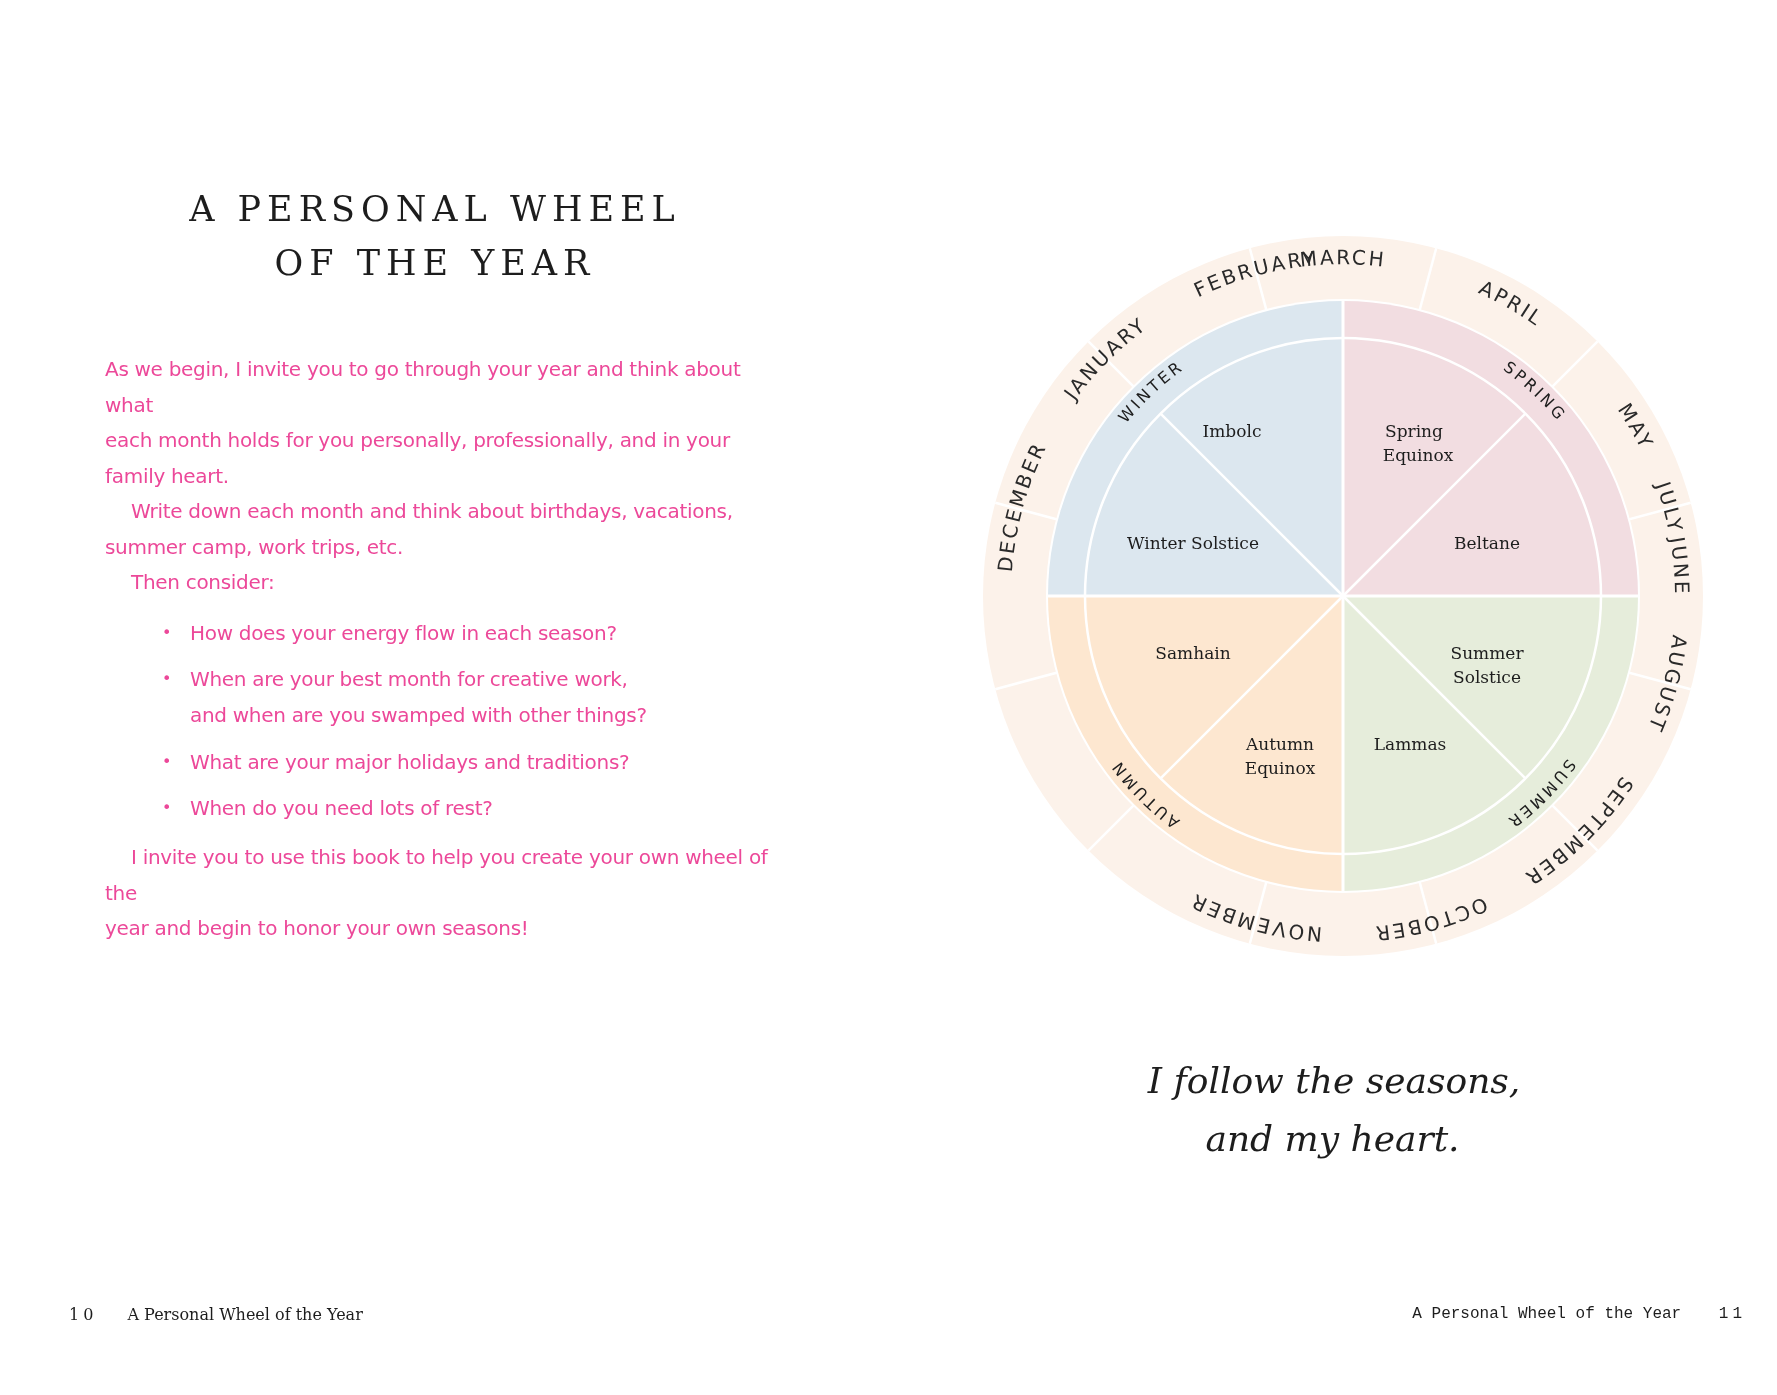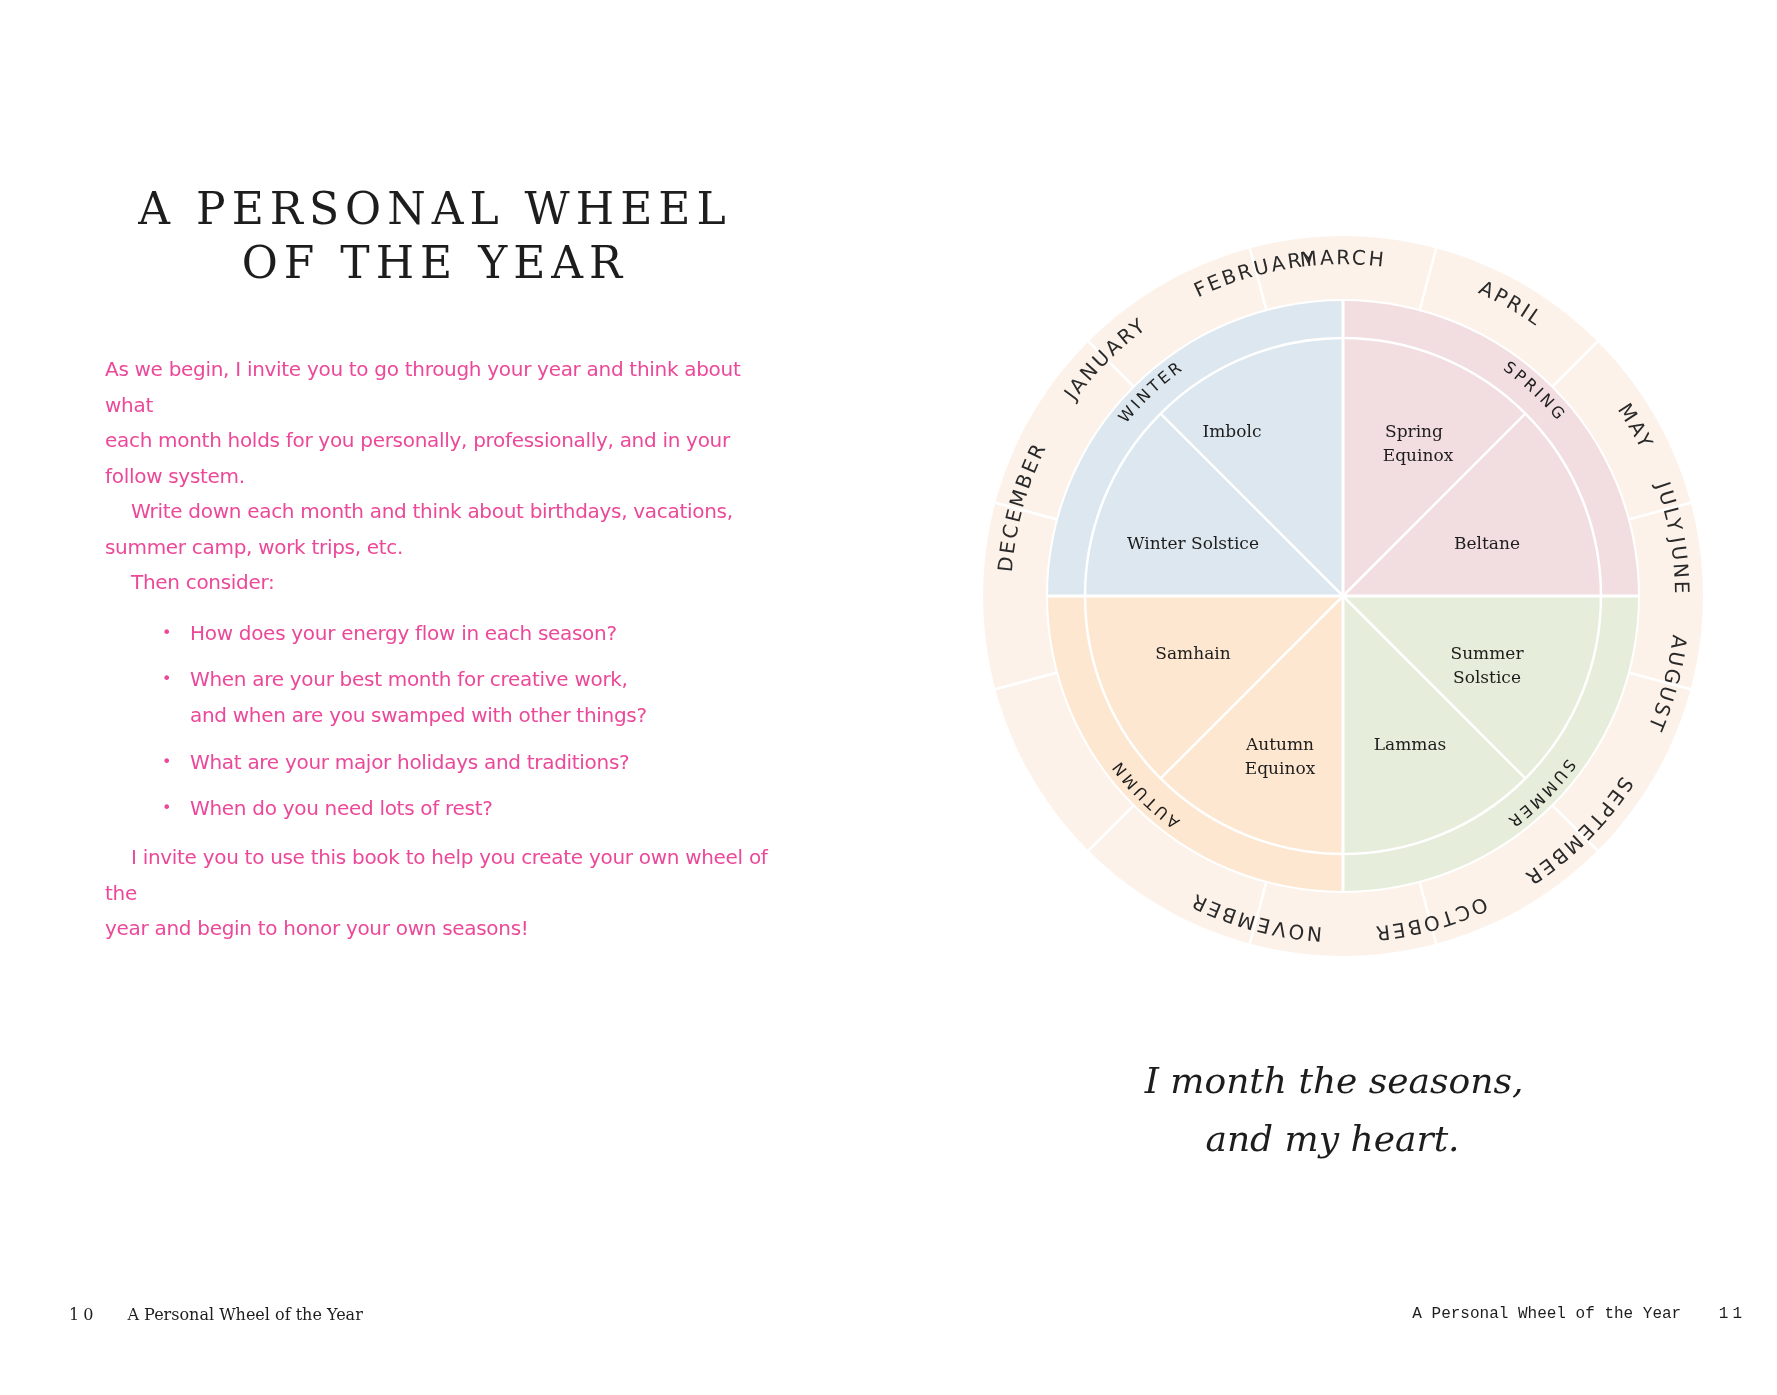--- a/index.html
+++ b/index.html
@@ -2,21 +2,21 @@
 <html><head>
   <meta charset="utf-8">
   <style>
     html, body { margin: 0; padding: 0; background: #ffffff; }
     body { width: 1777px; height: 1395px; position: relative; overflow: hidden; color: #1d1d1d; }
     .page { position: absolute; top: 0; height: 1395px; }
     .page-left { left: 0; width: 888px; }
     .page-right { left: 888px; width: 889px; }
 
     .title { position: absolute; left: 0; width: 870px; top: 182px; text-align: center;
-      font-family: "DejaVu Serif", serif; font-weight: normal; font-size: 44px; letter-spacing: 6px; line-height: 54px; margin: 0; }
+      font-family: "DejaVu Serif", serif; font-weight: normal; font-size: 35px; letter-spacing: 6px; line-height: 54px; margin: 0; }
     .body-text { position: absolute; left: 105px; top: 352px; width: 680px;
       font-family: "DejaVu Sans", sans-serif; font-size: 20px; line-height: 35.5px; color: #ec4899; letter-spacing: -0.3px; }
     .body-text p { margin: 0; }
     .indent { text-indent: 26px; }
     .bullets { list-style: none; margin: 14px 0 14px 0; padding: 0; }
     .bullets li { position: relative; padding-left: 85px; margin-bottom: 10.5px; line-height: 36px; }
     .bullets li .dot { position: absolute; left: 57px; top: 0; font-size: 16px; }
     .bullets li .l2 { display: block; }
 
     .footer-left { position: absolute; left: 50px; top: 1305px; font-family: "DejaVu Serif", serif; font-size: 16px; color: #1d1d1d; }
@@ -36,21 +36,21 @@
 <div class="page page-left">
   <h1 class="title">
     <span>A PERSONAL WHEEL</span><br>
     <span>OF THE YEAR</span>
   </h1>
 
   <div class="body-text">
     <p>
       <span>As we begin, I invite you to go through your year and think about what</span><br>
       <span>each month holds for you personally, professionally, and in your</span><br>
-      <span>follow system.</span>
+      <span>family heart.</span>
     </p>
     <p class="indent">
       <span>Write down each month and think about birthdays, vacations,</span>
     </p>
     <p>
       <span>summer camp, work trips, etc.</span>
     </p>
     <p class="indent">Then consider:</p>
 
     <ul class="bullets">
@@ -168,21 +168,21 @@
       <text x="599" y="659">Summer</text>
       <text x="599" y="683">Solstice</text>
       <text x="522" y="750">Lammas</text>
       <text x="392" y="750">Autumn</text>
       <text x="392" y="774">Equinox</text>
       <text x="305" y="659">Samhain</text>
     </g>
   </svg>
 
   <div class="quote">
-    <span class="l1">I month the seasons,</span>
+    <span class="l1">I follow the seasons,</span>
     <span>and my heart.</span>
   </div>
 
   <div class="footer-right">
     <span>A Personal Wheel of the Year</span>
     <span class="num">11</span>
   </div>
 </div>
 
 </body></html>

